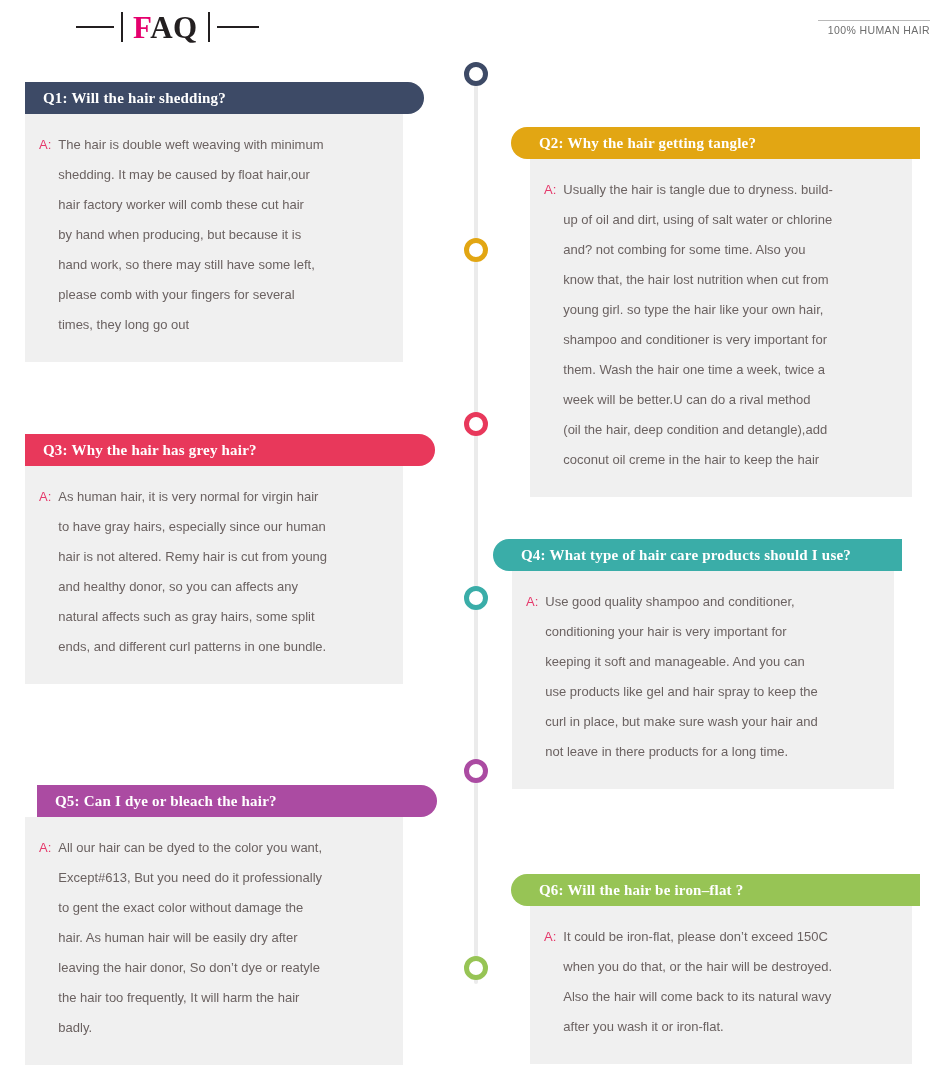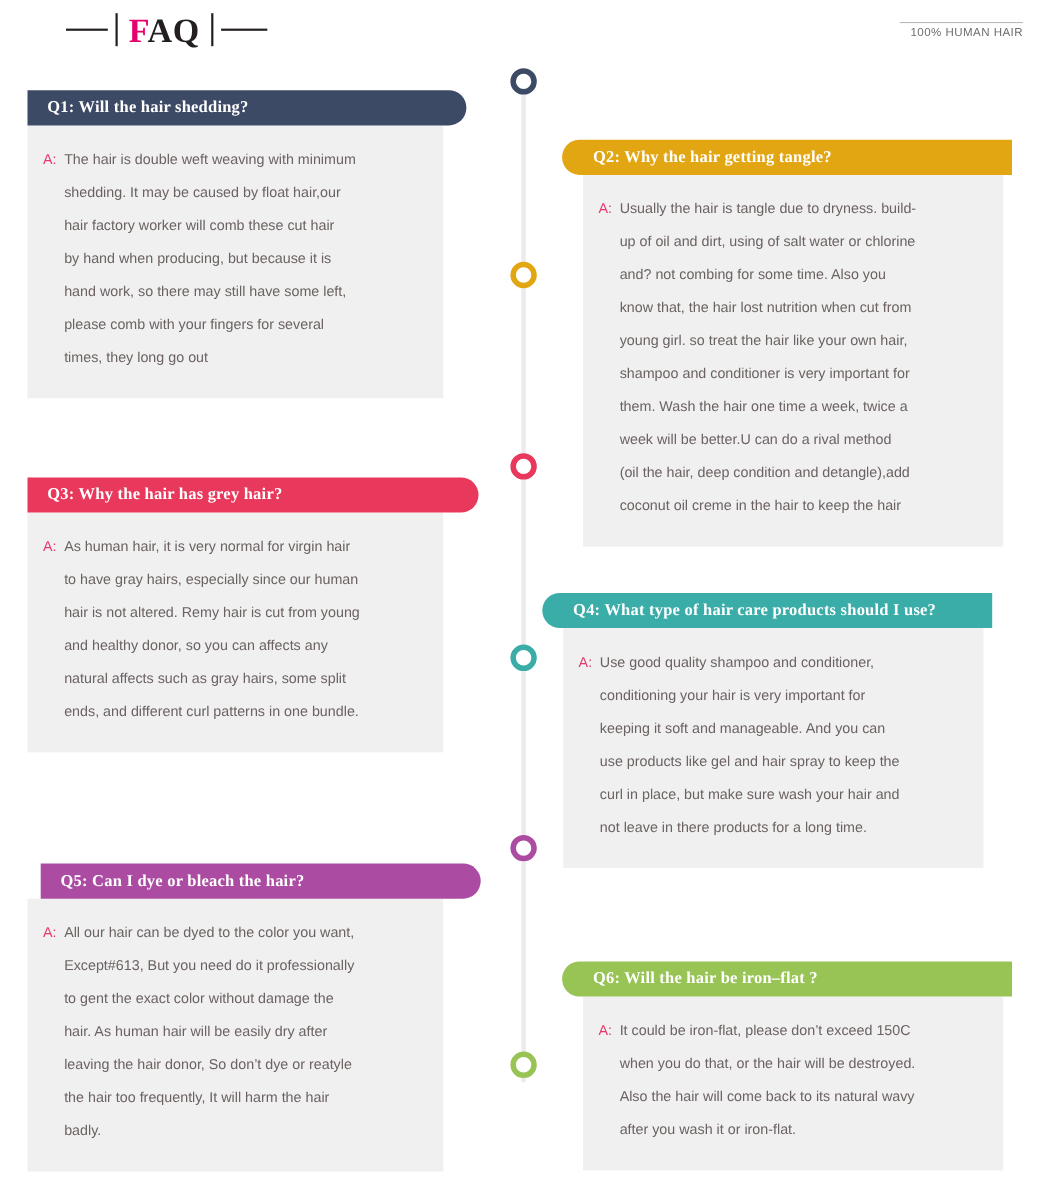--- a/index.html
+++ b/index.html
@@ -12,21 +12,21 @@
   #page {
     position:relative;
     width:950px; height:1084px;
     background:#ffffff;
   }
 
   
   #header { position:absolute; left:0; top:0; width:950px; height:56px; }
 
   .faq-title-wrap {
-    position:absolute; left:60px; top:8px;
+    position:absolute; left:76px; top:8px;
     display:flex; align-items:center; height:38px;text-align:center;
   }
   .rule-left  { width:38px; height:2px; background:#231f20; }
   .rule-right { width:42px; height:2px; background:#231f20; }
   .tick {
     width:2px; height:30px; background:#231f20;
     margin:0 7px;
   }
   .faq-text {
     font-family:"Liberation Serif", serif;
@@ -162,21 +162,21 @@
         <div class="card-head" style="background: rgb(226, 166, 19); width: 409px; margin-left: 0px;">
           <span>Q2: Why the hair getting tangle?</span>
         </div>
         <div class="card-body" style="width: 382px; margin-left: 19px;">
           <div class="a-label">A:</div>
           <div class="a-text">
             <span>Usually the hair is tangle due to dryness. build-</span>
             <span>up of oil and dirt, using of salt water or chlorine</span>
             <span>and? not combing for some time.  Also you</span>
             <span>know that, the hair lost nutrition when cut from</span>
-            <span>young girl. so treat the hair like your own hair,</span>
+            <span>young girl. so type the hair like your own hair,</span>
             <span>shampoo and conditioner is very important for</span>
             <span>them. Wash the hair one time a week, twice a</span>
             <span>week will be better.U can do a rival method</span>
             <span>(oil the hair, deep condition and detangle),add</span>
             <span>coconut oil creme in the hair to keep the hair</span>
           </div>
         </div>
       </div>
       <div class="card left" style="left: 25px; top: 434px; width: 410px;">
         <div class="card-head" style="background: rgb(232, 56, 91); width: 410px;">

